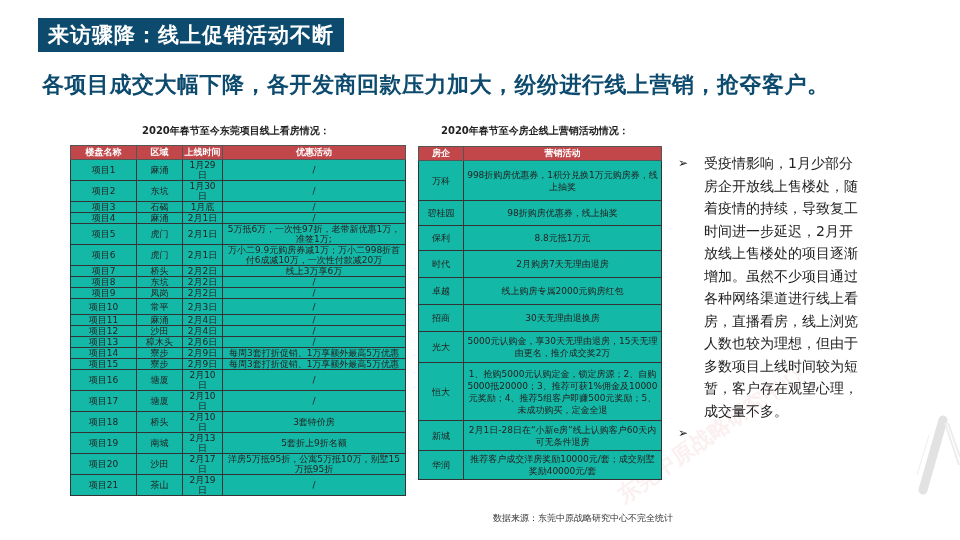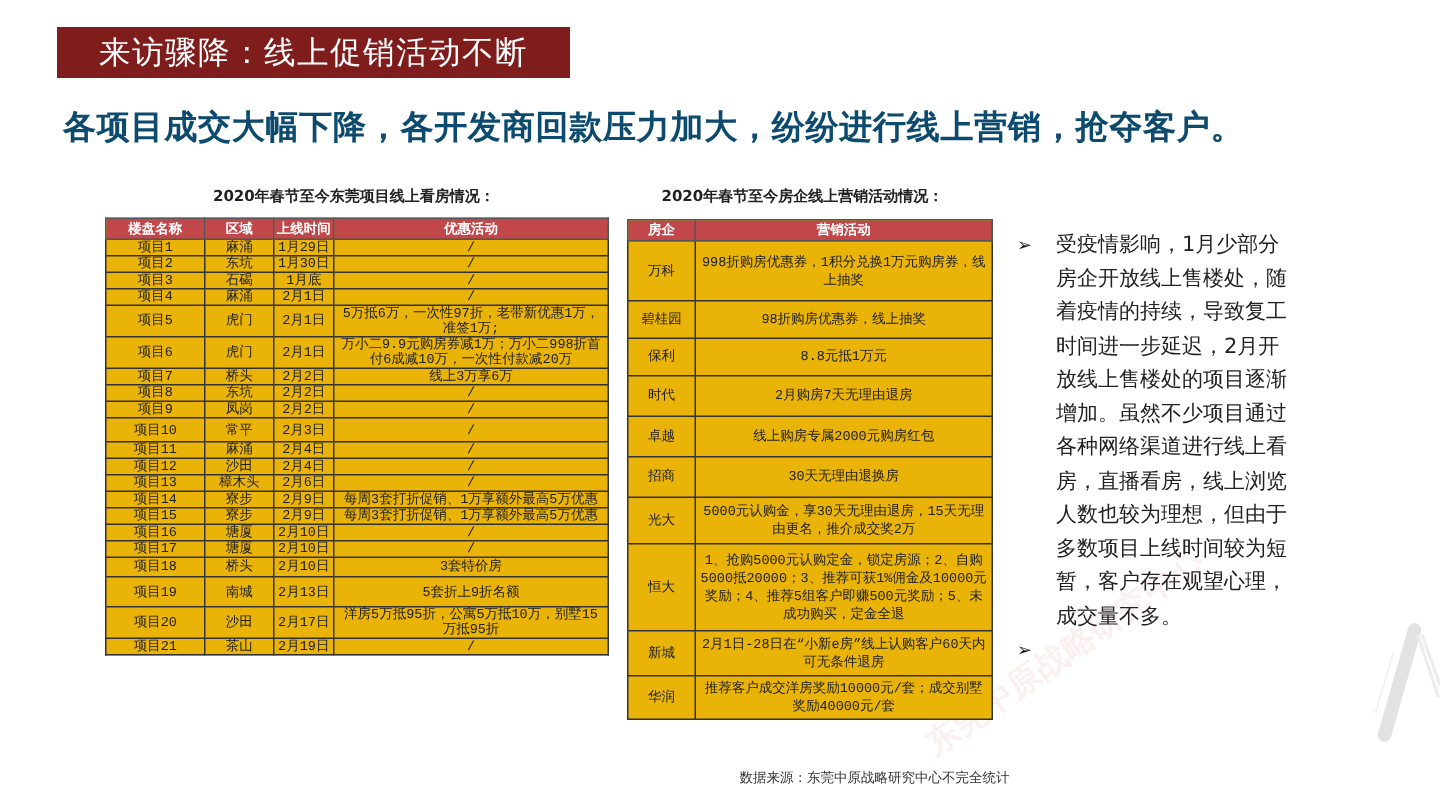--- a/index.html
+++ b/index.html
@@ -4,35 +4,35 @@
 <style>
   html, body { margin:0; padding:0; }
   body {
     width:960px; height:540px; position:relative; overflow:hidden;
     background:#ffffff;
     font-family:"DejaVu Sans", "Liberation Sans", sans-serif;
     color:#222;
   }
   .title-tag {
     position:absolute; left:38px; top:18px; height:34px;
-    background:#7f1d1d; color:#fff;
-    font-size:21px; font-weight:normal; line-height:34px;
-    padding:0 28px; letter-spacing:1px;
+    background:#0c4a6e; color:#fff;
+    font-size:21px; font-weight:bold; line-height:34px;
+    padding:0 10px; letter-spacing:1px;
   }
   .headline {
     position:absolute; left:42px; top:70px;
     font-size:22px; font-weight:bold; color:#0c4a6e; letter-spacing:0.5px;
     white-space:nowrap;
   }
   .caption {
     position:absolute; font-size:10px; font-weight:bold; color:#222; white-space:nowrap;
   }
   table.t {
-    position:absolute; border-collapse:collapse; background:#eab308;
-    font-size:9px; color:#222;font-family:Liberation Mono, monospace;
+    position:absolute; border-collapse:collapse; background:#14b8a6;
+    font-size:9px; color:#222;
   }
   table.t th {
     background:#c1474a; color:#fff; font-weight:bold; font-size:9px;
     border:1px solid #555; padding:0; height:13px; text-align:center;
   }
   table.t td {
     border:1px solid #333; padding:0 2px; text-align:center; line-height:10px;
   }
   #t1 { left:70px; top:145px; width:336px; }
   #t1 col.c1 { width:66px; } #t1 col.c2 { width:46px; } #t1 col.c3 { width:40px; }

